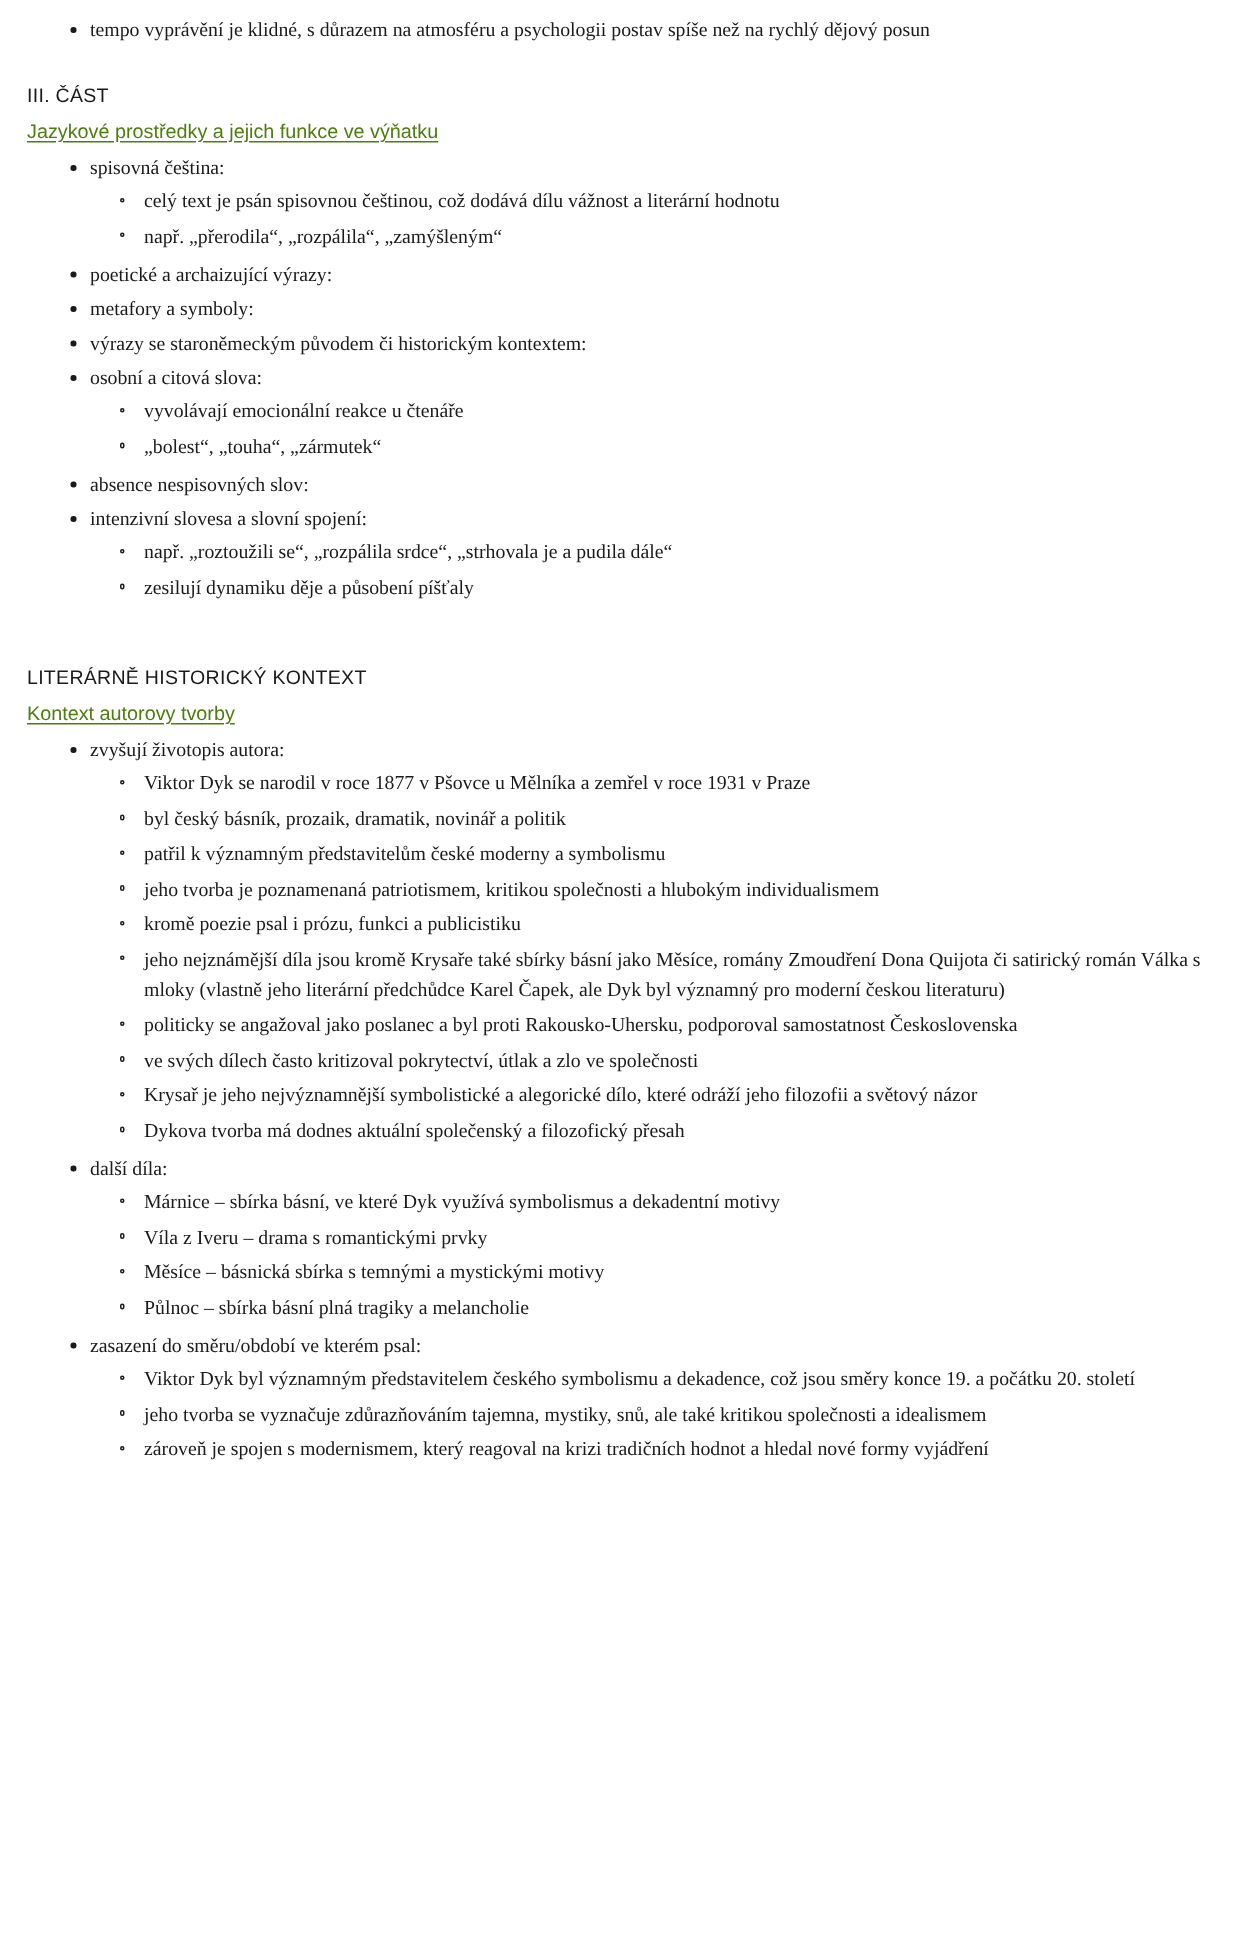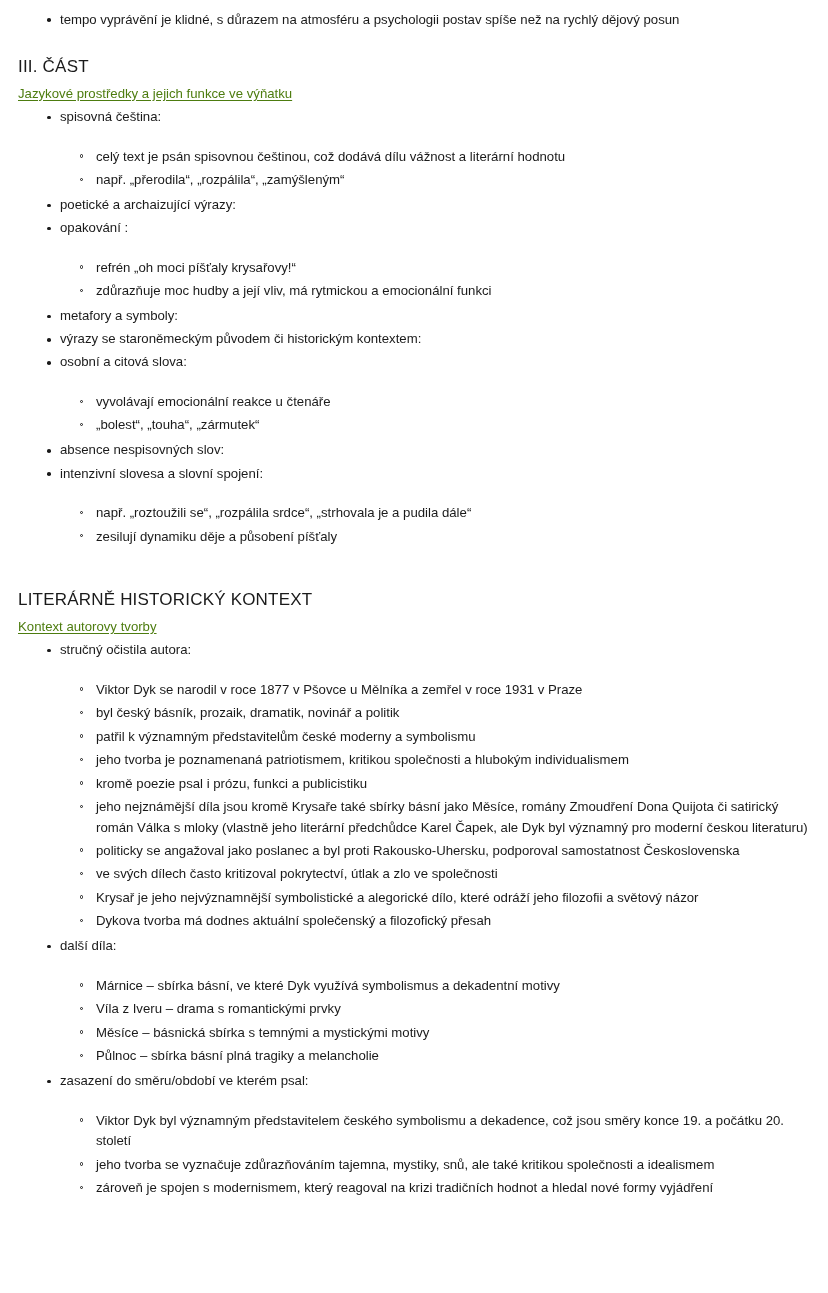--- a/index.html
+++ b/index.html
@@ -18,21 +18,21 @@
   .page {
     width: 828px;
     min-height: 1293px;
     box-sizing: border-box;
     padding: 8px 18px 20px 18px;
     background: #ffffff;
   }
 
   
   .section-title {
-    font-size: 17px;
+    font-size: 13px;
     line-height: 1.45;
     letter-spacing: 0.2px;
     margin: 18px 0 4px 0;
     color: #1a1a1a;
   }
   .sub-title {
     font-size: 13.2px;
     line-height: 1.45;
     margin: 2px 0 3px 0;
     text-decoration: underline;
@@ -46,20 +46,21 @@
     margin: 0;
     padding: 0;
   }
   ul.lvl1 > li.b1 {
     position: relative;
     font-size: 13.2px;
     line-height: 1.52;
     margin: 0 0 0 0;
     padding: 1.5px 0 1.5px 42px;
     color: #1a1a1a;
+    font-family: Liberation Serif, serif;
   }
   ul.lvl1 > li.b1::before {
     content: "";
     position: absolute;
     left: 29px;
     top: 10px;
     width: 3.6px;
     height: 3.6px;
     border-radius: 50%;
     background: #1a1a1a;
@@ -84,21 +85,21 @@
     top: 9px;
     width: 3.4px;
     height: 3.4px;
     border-radius: 50%;
     border: 1px solid #1a1a1a;
     background: transparent;
     box-sizing: border-box;
   }
   
   li.b1 > ul.lvl2 {
-    margin-top: 18px;
+    margin-top: 1px;
     margin-left: 14px;
   }
   .spacer-lg { height: 20px; }
   .spacer-sm { height: 6px; }
 </style>
 </head>
 <body>
 
 <div class="page">
 
@@ -111,45 +112,41 @@
   <div class="section-title">III. ČÁST</div>
 
   <div class="sub-title">Jazykové prostředky a jejich funkce ve výňatku</div>
 
   <ul class="lvl1" id="language-means">
       <li class="b1"><span>spisovná čeština:</span><ul class="lvl2">
           <li class="b2">celý text je psán spisovnou češtinou, což dodává dílu vážnost a literární hodnotu</li>
           <li class="b2">např. „přerodila“, „rozpálila“, „zamýšleným“</li>
         </ul></li>
       <li class="b1"><span>poetické a archaizující výrazy:</span></li>
-      <li class="b1"><span>opakování :</span><ul class="lvl2">
-          <li class="b2">refrén „oh moci píšťaly krysařovy!“</li>
-          <li class="b2">zdůrazňuje moc hudby a její vliv, má rytmickou a emocionální funkci</li>
-        </ul></li>
       <li class="b1"><span>metafory a symboly:</span></li>
       <li class="b1"><span>výrazy se staroněmeckým původem či historickým kontextem:</span></li>
       <li class="b1"><span>osobní a citová slova:</span><ul class="lvl2">
           <li class="b2">vyvolávají emocionální reakce u čtenáře</li>
           <li class="b2">„bolest“, „touha“, „zármutek“</li>
         </ul></li>
       <li class="b1"><span>absence nespisovných slov:</span></li>
       <li class="b1"><span>intenzivní slovesa a slovní spojení:</span><ul class="lvl2">
           <li class="b2">např. „roztoužili se“, „rozpálila srdce“, „strhovala je a pudila dále“</li>
           <li class="b2">zesilují dynamiku děje a působení píšťaly</li>
         </ul></li>
     </ul>
 
   <div class="spacer-lg"></div>
 
   <div class="section-title">LITERÁRNĚ HISTORICKÝ KONTEXT</div>
 
   <div class="sub-title">Kontext autorovy tvorby</div>
 
   <ul class="lvl1" id="context-groups">
-      <li class="b1"><span>stručný očistila autora:</span><ul class="lvl2">
+      <li class="b1"><span>zvyšují životopis autora:</span><ul class="lvl2">
           <li class="b2">Viktor Dyk se narodil v roce 1877 v Pšovce u Mělníka a zemřel v roce 1931 v Praze</li>
           <li class="b2">byl český básník, prozaik, dramatik, novinář a politik</li>
           <li class="b2">patřil k významným představitelům české moderny a symbolismu</li>
           <li class="b2">jeho tvorba je poznamenaná patriotismem, kritikou společnosti a hlubokým individualismem</li>
           <li class="b2">kromě poezie psal i prózu, funkci a publicistiku</li>
           <li class="b2">jeho nejznámější díla jsou kromě Krysaře také sbírky básní jako Měsíce, romány Zmoudření Dona Quijota či satirický román Válka s mloky (vlastně jeho literární předchůdce Karel Čapek, ale Dyk byl významný pro moderní českou literaturu)</li>
           <li class="b2">politicky se angažoval jako poslanec a byl proti Rakousko-Uhersku, podporoval samostatnost Československa</li>
           <li class="b2">ve svých dílech často kritizoval pokrytectví, útlak a zlo ve společnosti</li>
           <li class="b2">Krysař je jeho nejvýznamnější symbolistické a alegorické dílo, které odráží jeho filozofii a světový názor</li>
           <li class="b2">Dykova tvorba má dodnes aktuální společenský a filozofický přesah</li>

